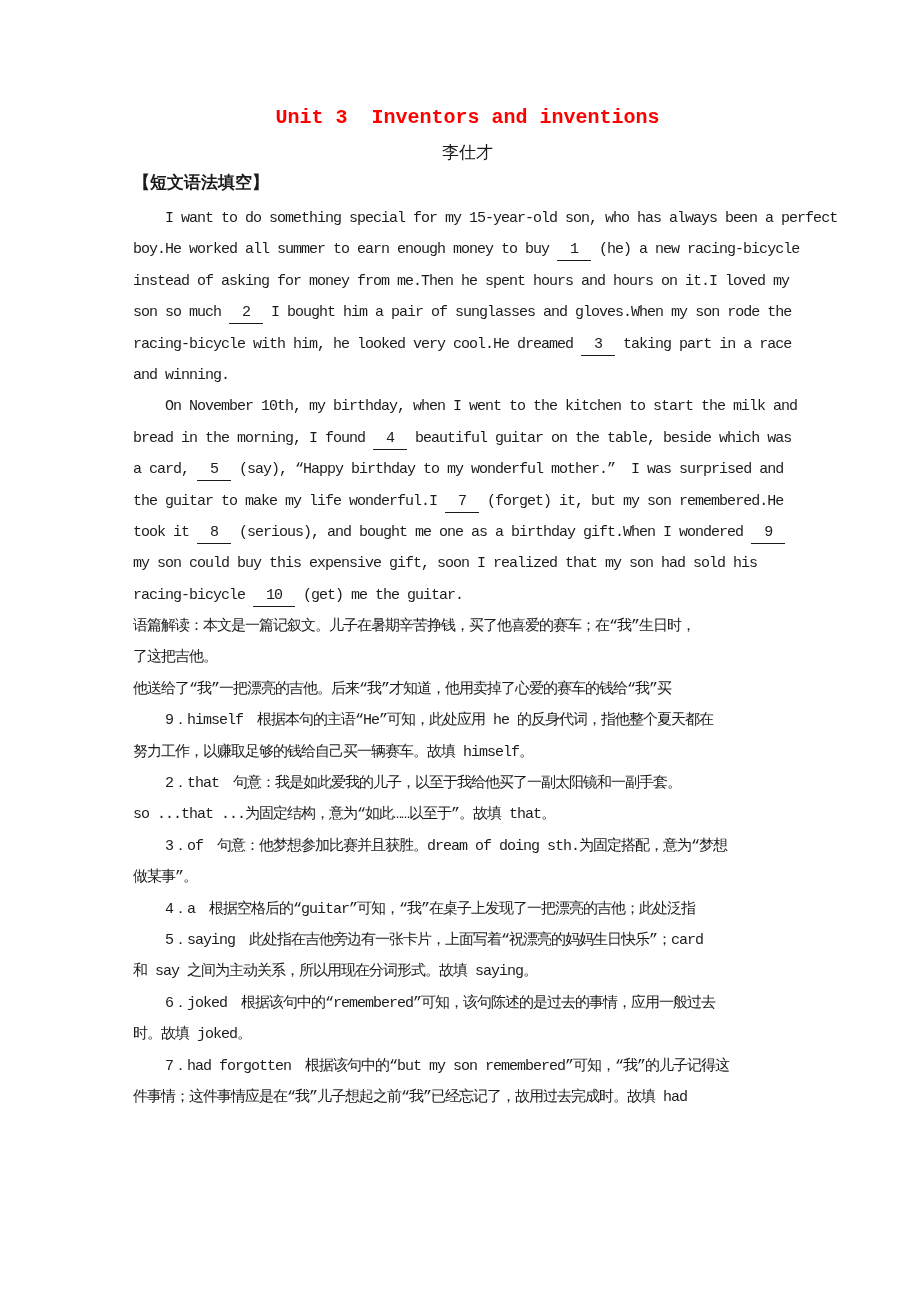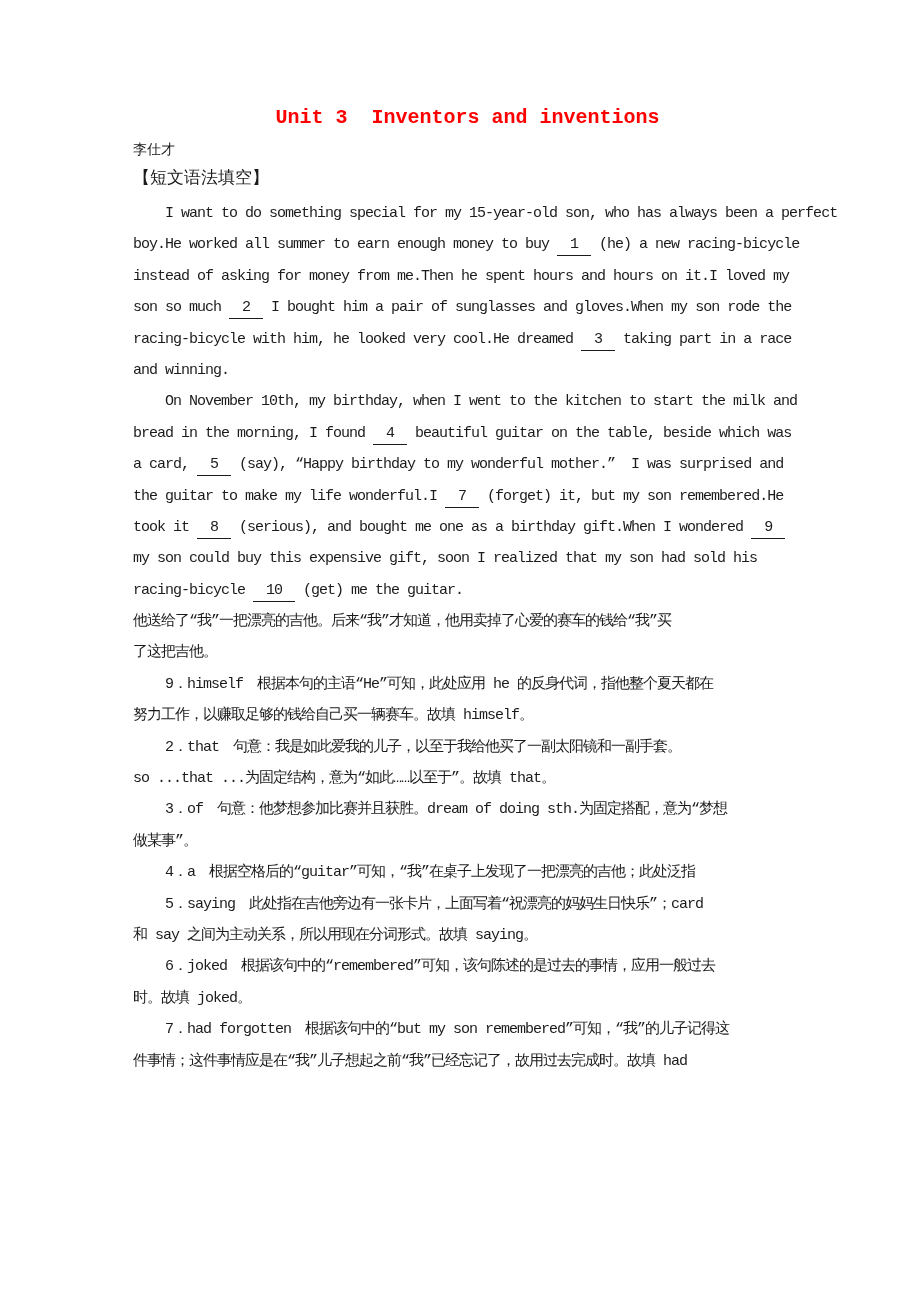--- a/index.html
+++ b/index.html
@@ -22,26 +22,27 @@
   }
   .title {
     text-align: center;
     font-size: 20px;
     font-weight: bold;
     letter-spacing: 0;
     margin: 0 0 12px 0;
     white-space: pre;
   }
   .author {
-    font-size: 14px;
+    text-align: center;
+    font-size: 17px;
     margin: 7px 0 7px 0;
   }
   .section-header {
     font-family: "Liberation Sans", "DejaVu Sans", sans-serif;
-    font-weight: normal;
+    font-weight: bold;
     font-size: 17px;
     margin: 0 0 9px 0;
   }
   .line {
     white-space: pre;
     font-size: 15px;
     letter-spacing: -1px;
     line-height: 31.4px;
     height: 31.4px;
   }
@@ -74,22 +75,23 @@
         <div class="line">a card, <span class="blank">&nbsp;5&nbsp;</span> (say), “Happy birthday to my wonderful mother.”  I was surprised and</div>
         <div class="line">the guitar to make my life wonderful.I <span class="blank">&nbsp;7&nbsp;</span> (forget) it, but my son remembered.He</div>
         <div class="line">took it <span class="blank">&nbsp;8&nbsp;</span> (serious), and bought me one as a birthday gift.When I wondered <span class="blank">&nbsp;9&nbsp;</span></div>
         <div class="line">my son could buy this expensive gift, soon I realized that my son had sold his</div>
         <div class="line">racing-bicycle <span class="blank">&nbsp;10&nbsp;</span> (get) me the guitar.</div>
       </div>
     </div>
   <div>
     <div id="overview">
         <div>
+          <div class="line">语篇解读：本文是一篇记叙文。儿子在暑期辛苦挣钱，买了他喜爱的赛车；在“我”生日时，</div>
+          <div class="line">了这把吉他。</div>
           <div class="line">他送给了“我”一把漂亮的吉他。后来“我”才知道，他用卖掉了心爱的赛车的钱给“我”买</div>
-          <div class="line">了这把吉他。</div>
         </div>
       </div>
     <div id="items">
         <div>
           <div class="line">    9．himself　根据本句的主语“He”可知，此处应用 he 的反身代词，指他整个夏天都在</div>
           <div class="line">努力工作，以赚取足够的钱给自己买一辆赛车。故填 himself。</div>
         </div>
         <div>
           <div class="line">    2．that　句意：我是如此爱我的儿子，以至于我给他买了一副太阳镜和一副手套。</div>
           <div class="line">so ...that ...为固定结构，意为“如此……以至于”。故填 that。</div>

